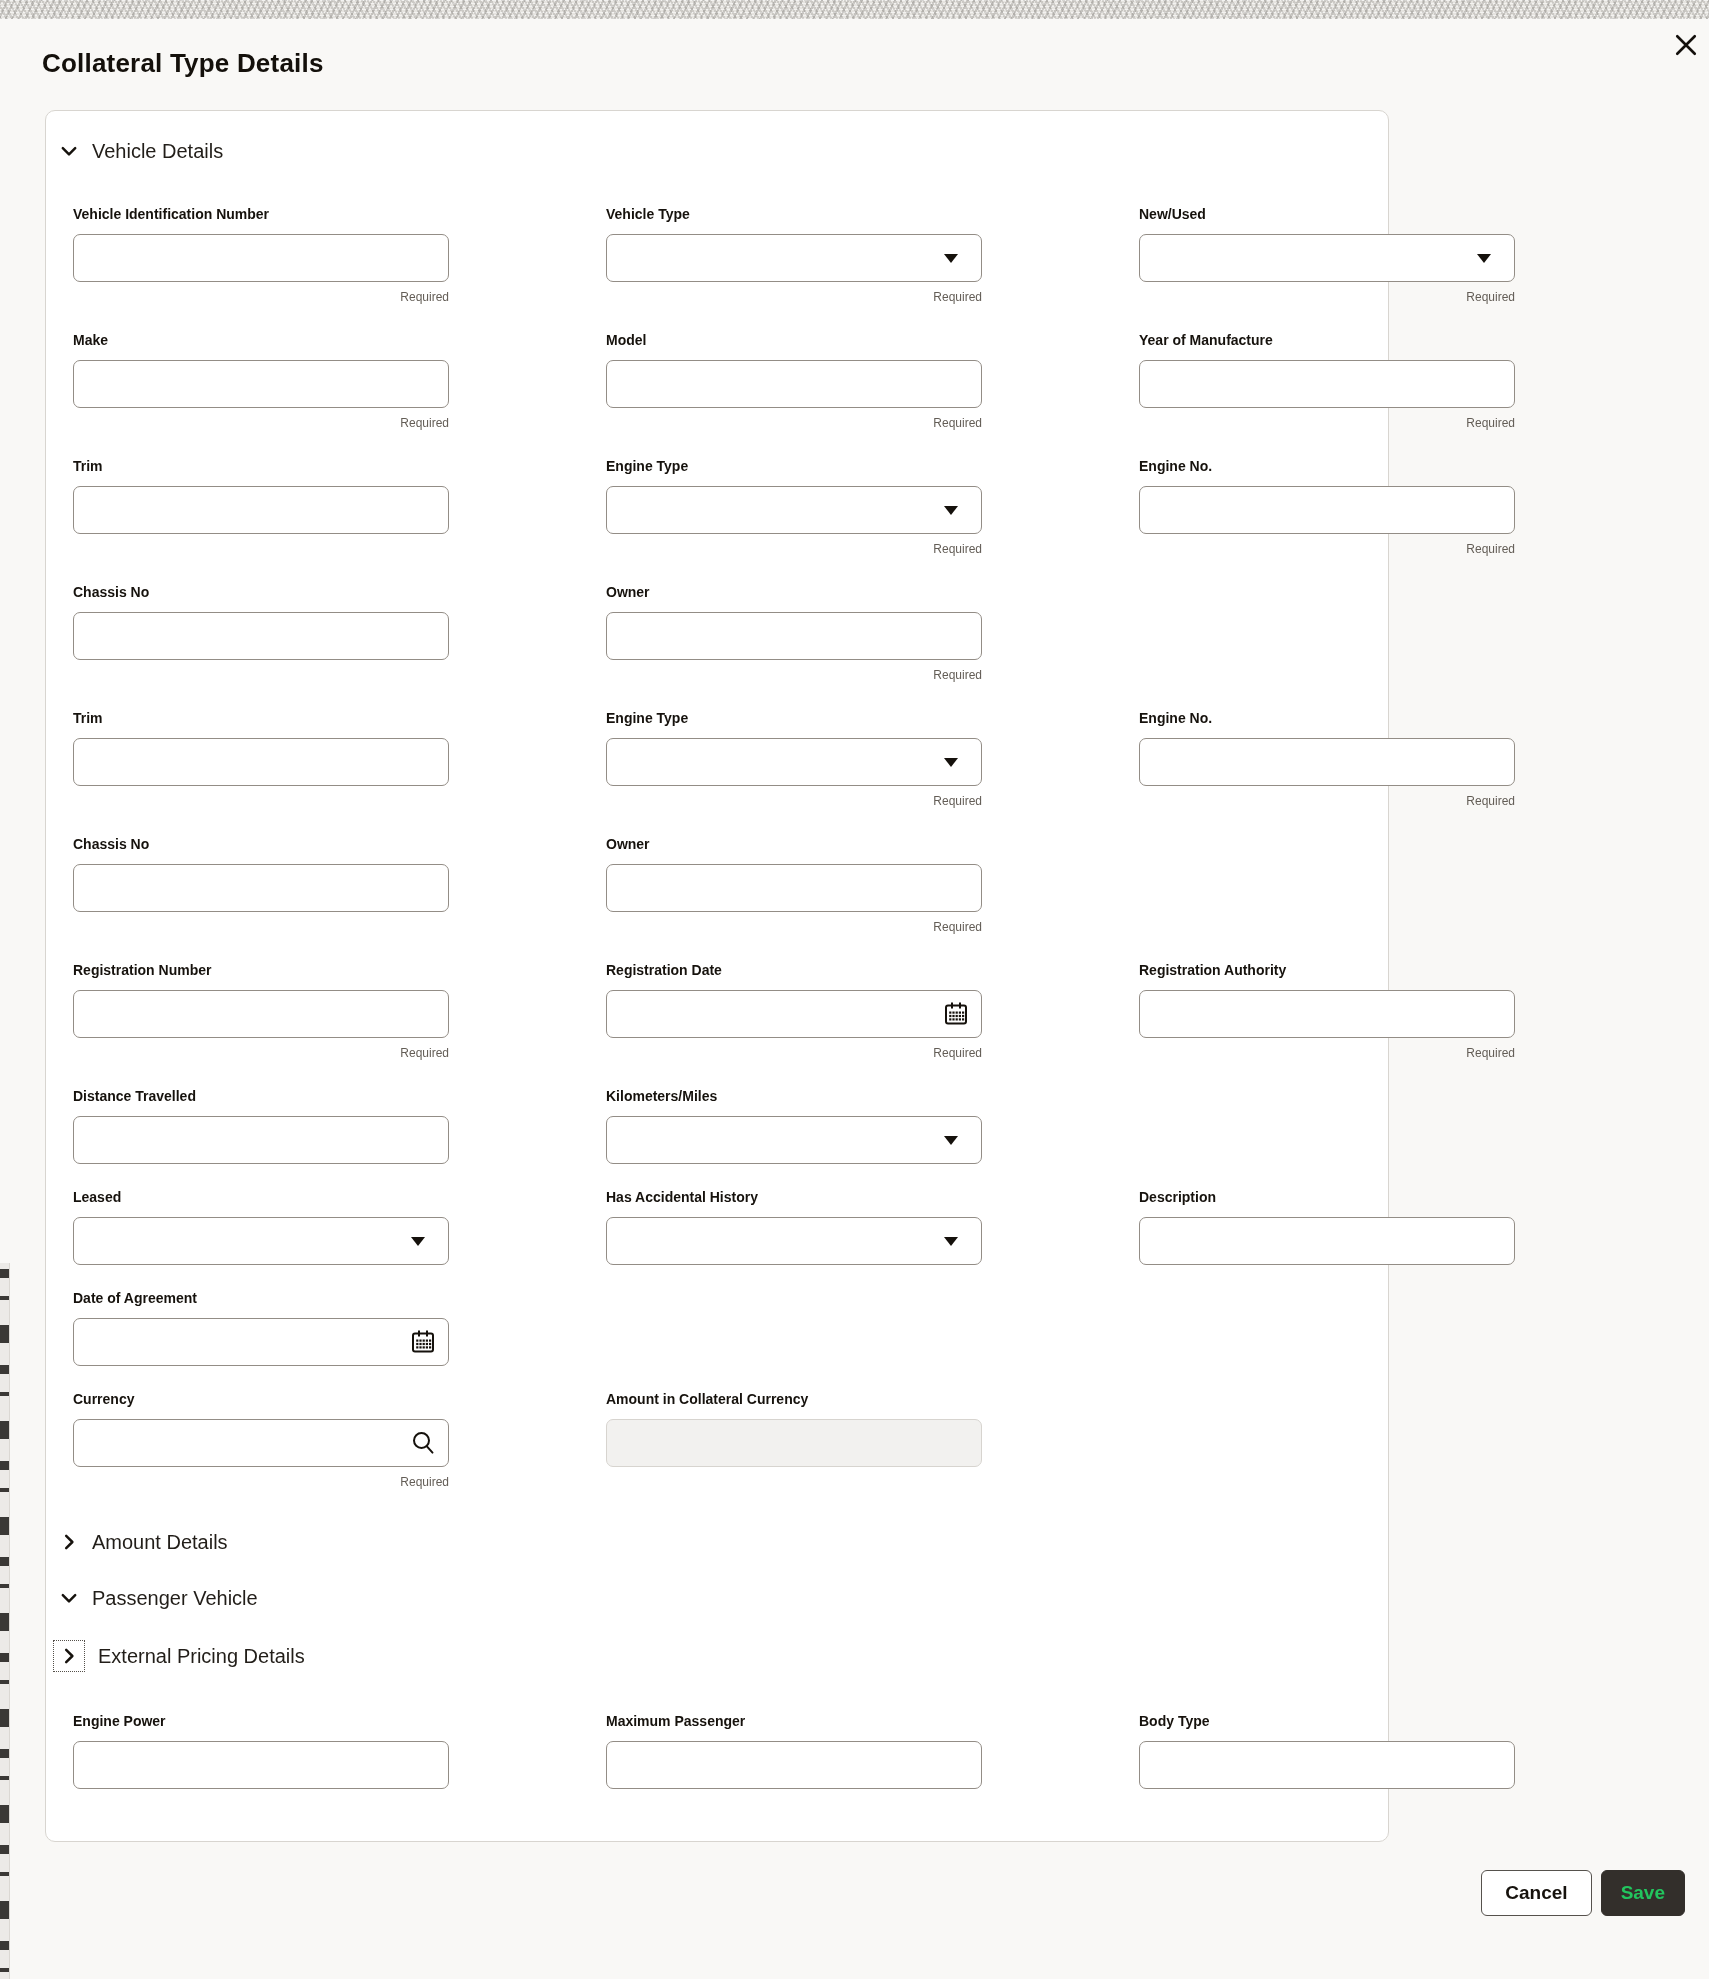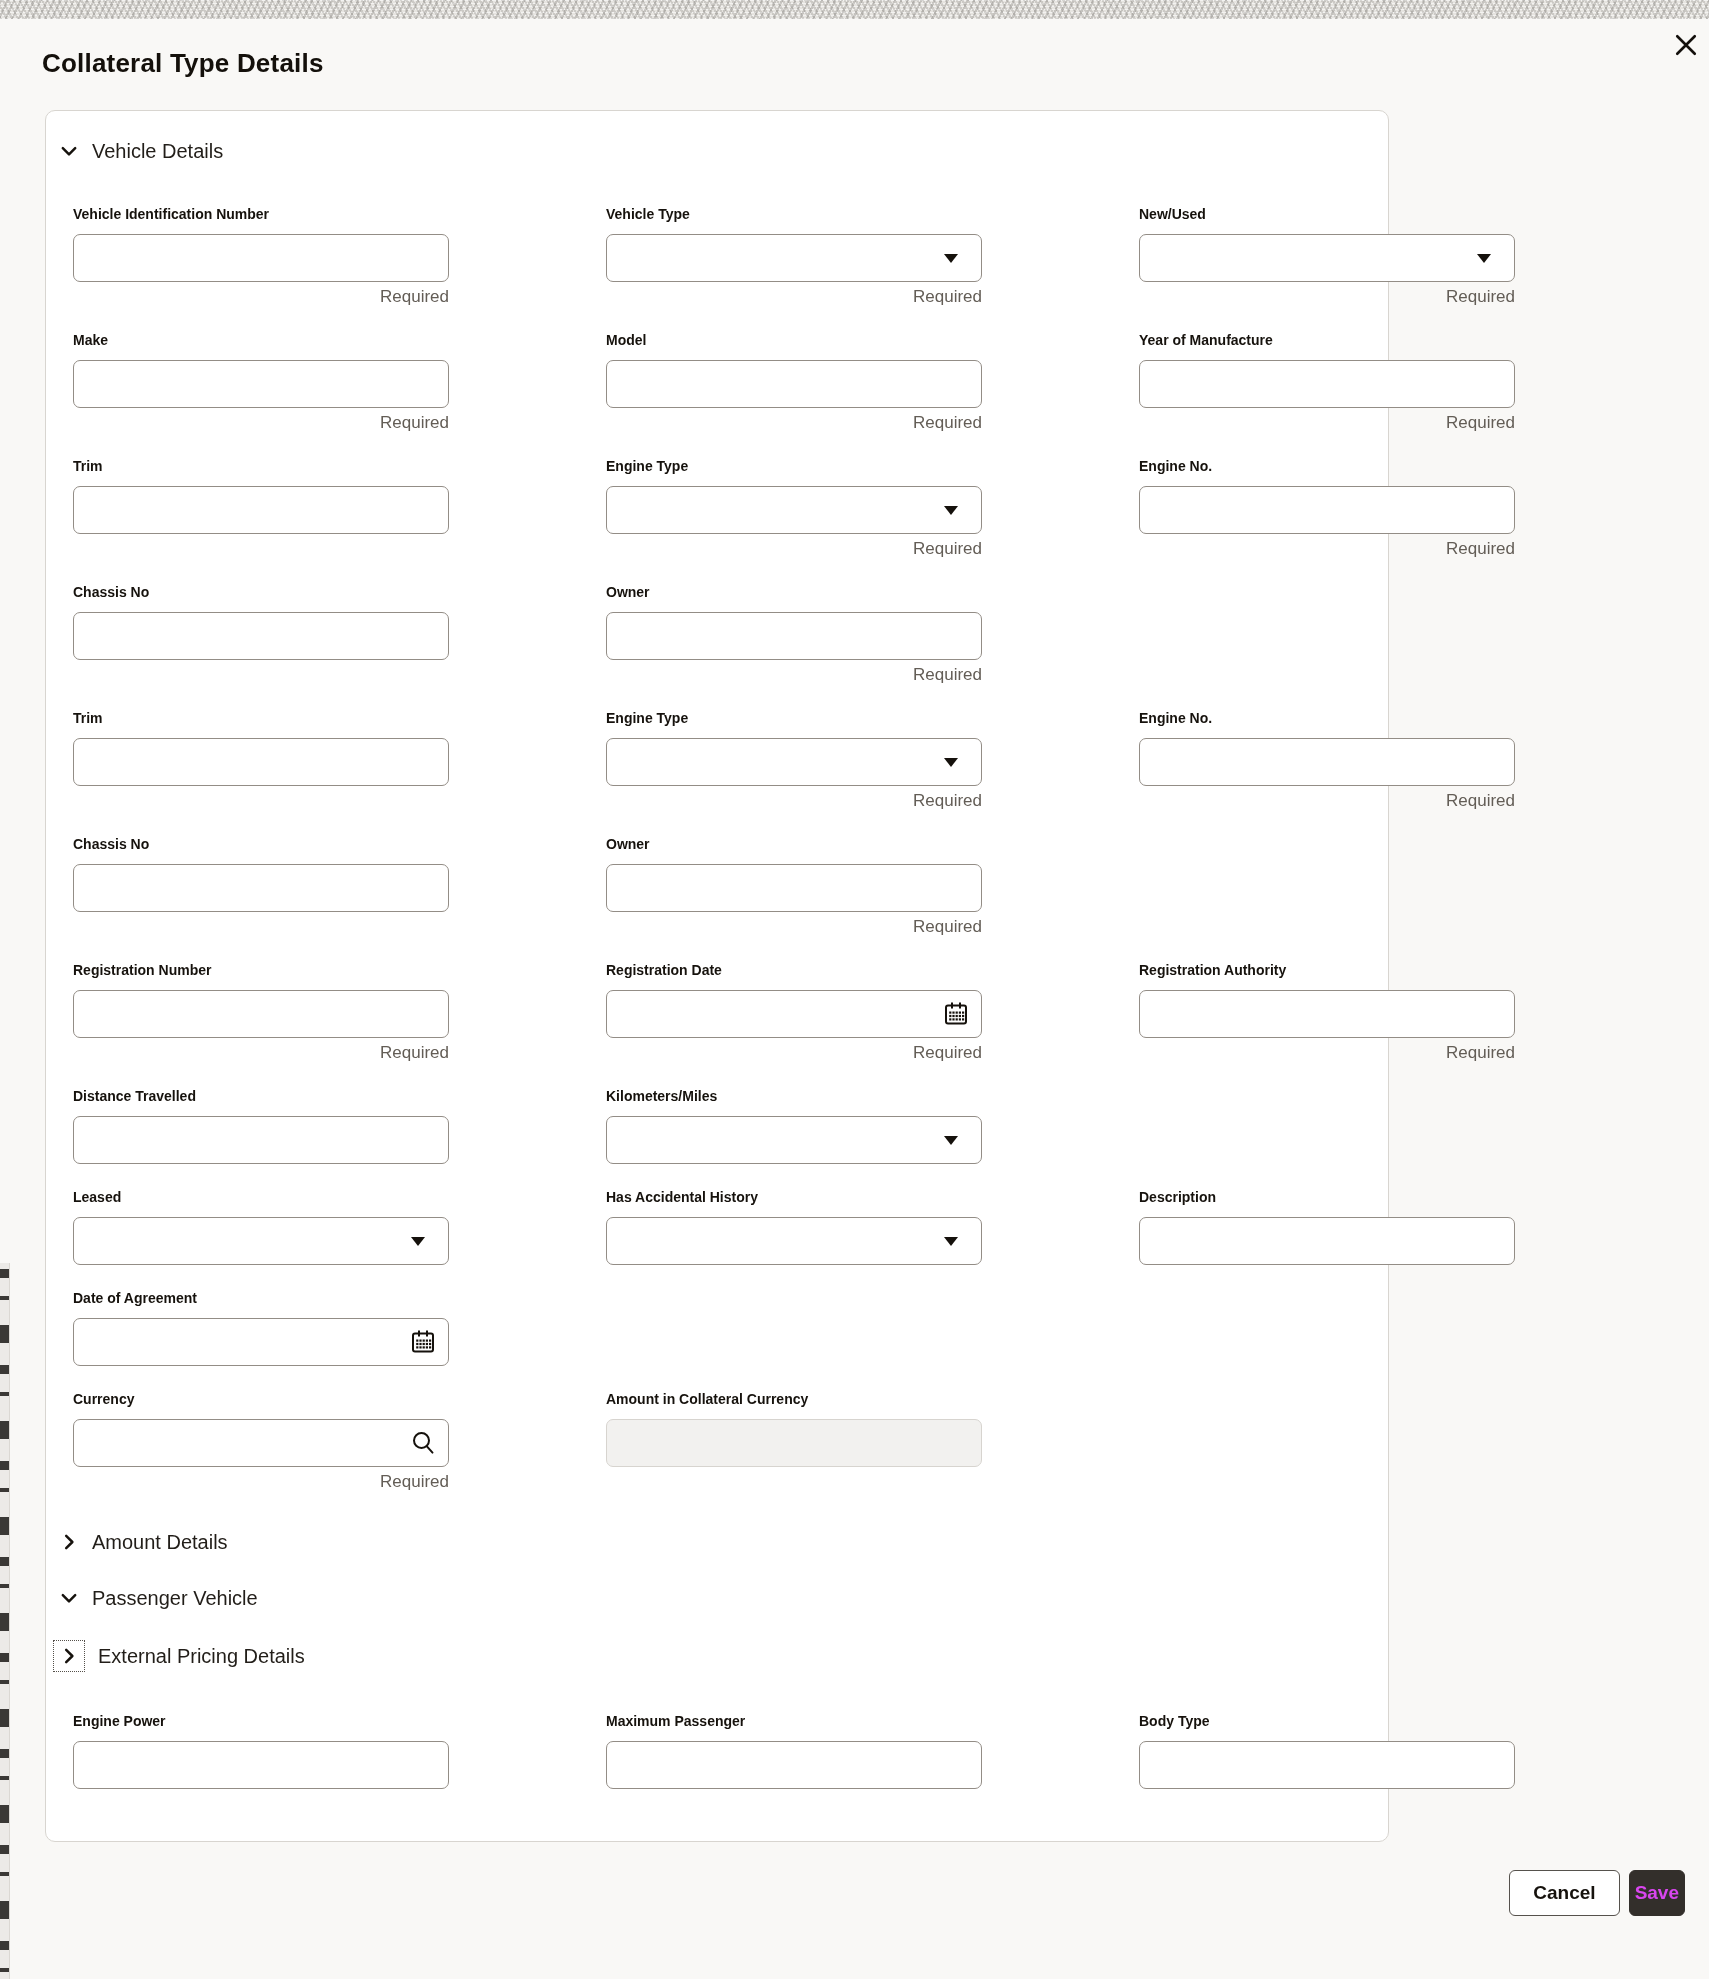--- a/index.html
+++ b/index.html
@@ -68,40 +68,40 @@
     position:absolute; right:24px; top:50%; margin-top:-4px;
     width:0; height:0; pointer-events:none;
     border-left:7px solid transparent; border-right:7px solid transparent;
     border-top:9px solid #15110c;
   }
   .icon-btn {
     position:absolute; right:9px; top:50%; transform:translateY(-50%);
     width:34px; height:34px; background:none; border:none; padding:2px; cursor:pointer;
   }
   .hint {
-    text-align:right; font-size:17px; line-height:20px;
+    text-align:right; font-size:12px; line-height:20px;
     color:#635d56; margin-top:5px;
   }
   .headers-block { margin-top:4px; }
   .row-currency { margin-top:18px; }
   .footer {
     display:flex; justify-content:flex-end; align-items:center; gap:9px;
     margin:28px 24px 0 0;
   }
   .btn {
     height:46px; border-radius:6px; font-family:inherit;
     font-size:19px; cursor:pointer;
   }
   .btn-secondary {
     background:#ffffff; border:1px solid #56524d; color:#16120d;
     padding:0 23px; font-weight:600;
   }
   .btn-primary {
-    background:#332f2b; border:1px solid #332f2b; color:#d946ef;
-    padding:0 5px; font-weight:700;
+    background:#332f2b; border:1px solid #332f2b; color:#22c55e;
+    padding:0 19px; font-weight:700;
   }
   .page-edge {
     position:absolute; left:0; top:1263px; width:10px; height:716px;
     background-color:#eceae7;
     background-image:repeating-linear-gradient(180deg,
       #3a3835 0 9px, transparent 9px 27px,
       #3a3835 27px 31px, transparent 31px 56px,
       #3a3835 56px 74px, transparent 74px 96px);
     background-position:0 6px;
     border-right:1px solid #dbd8d3;

